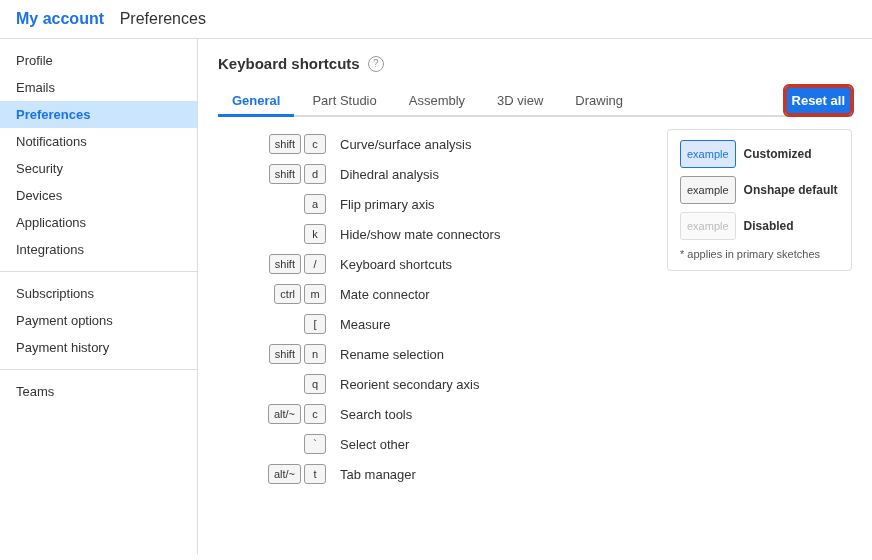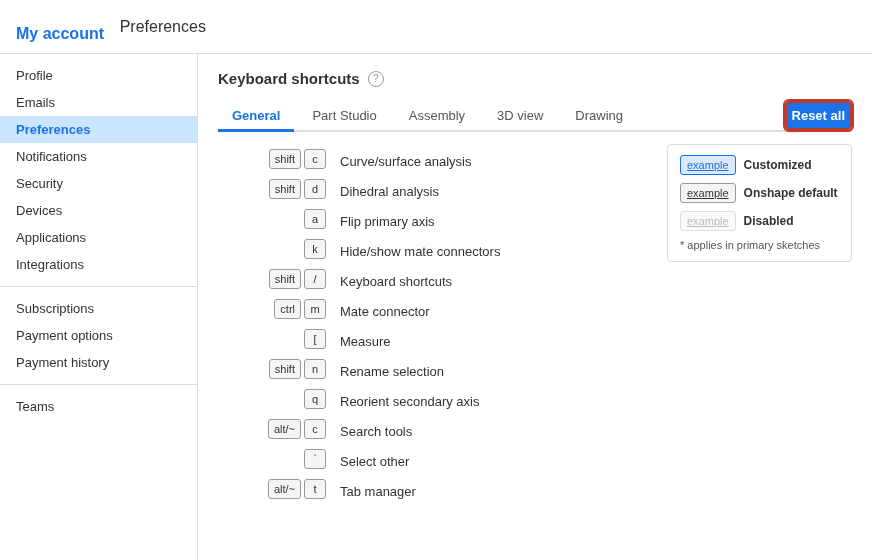--- a/index.html
+++ b/index.html
@@ -10,21 +10,20 @@
       border-bottom: 1px solid #ddd;
       display: flex;
       align-items: center;
       gap: 6px;
     }
     .header-myaccount {
       color: #1a73e8;
       font-size: 16px;
       font-weight: bold;
       cursor: pointer;
-      margin-top: 15px;
     }
     .header-preferences {
       color: #333;
       font-size: 16px;
     }
 
     .layout {
       display: flex;
       height: calc(560px - 45px);
     }
@@ -127,21 +126,21 @@
     .shortcuts-list::-webkit-scrollbar {
       width: 8px;
     }
     .shortcuts-list::-webkit-scrollbar-thumb {
       background: #bbb;
       border-radius: 4px;
     }
 
     .shortcut-row {
       display: flex;
-      align-items: flex-end;
+      align-items: center;
       padding: 5px 8px;
       gap: 4px;
     }
     .key-group {
       display: flex;
       align-items: center;
       gap: 3px;
       min-width: 100px;
       justify-content: flex-end;
     }
@@ -178,27 +177,26 @@
       align-items: center;
       gap: 8px;
       margin-bottom: 8px;
     }
     .legend-key {
       display: inline-flex;
       align-items: center;
       justify-content: center;
       border: 1px solid #999;
       border-radius: 3px;
-      padding: 1px 6px;
+      padding: 13px 6px;
       font-size: 11px;
       background: #f5f5f5;
       color: #333;
       min-width: 55px;
       height: 20px;
-      text-decoration: underline;
     }
     .legend-key.customized {
       background: #dce8fb;
       border-color: #1a73e8;
       color: #1a73e8;
     }
     .legend-key.disabled {
       color: #bbb;
       border-color: #ddd;
       background: #fafafa;

